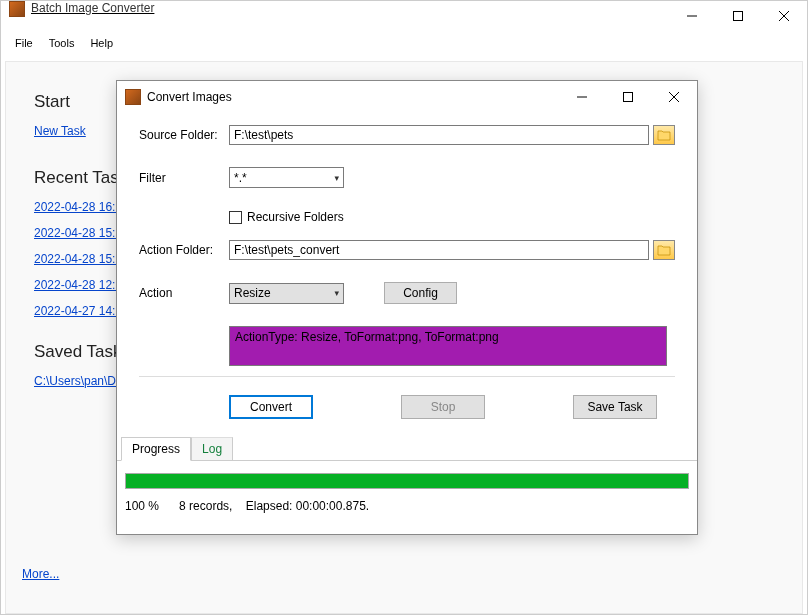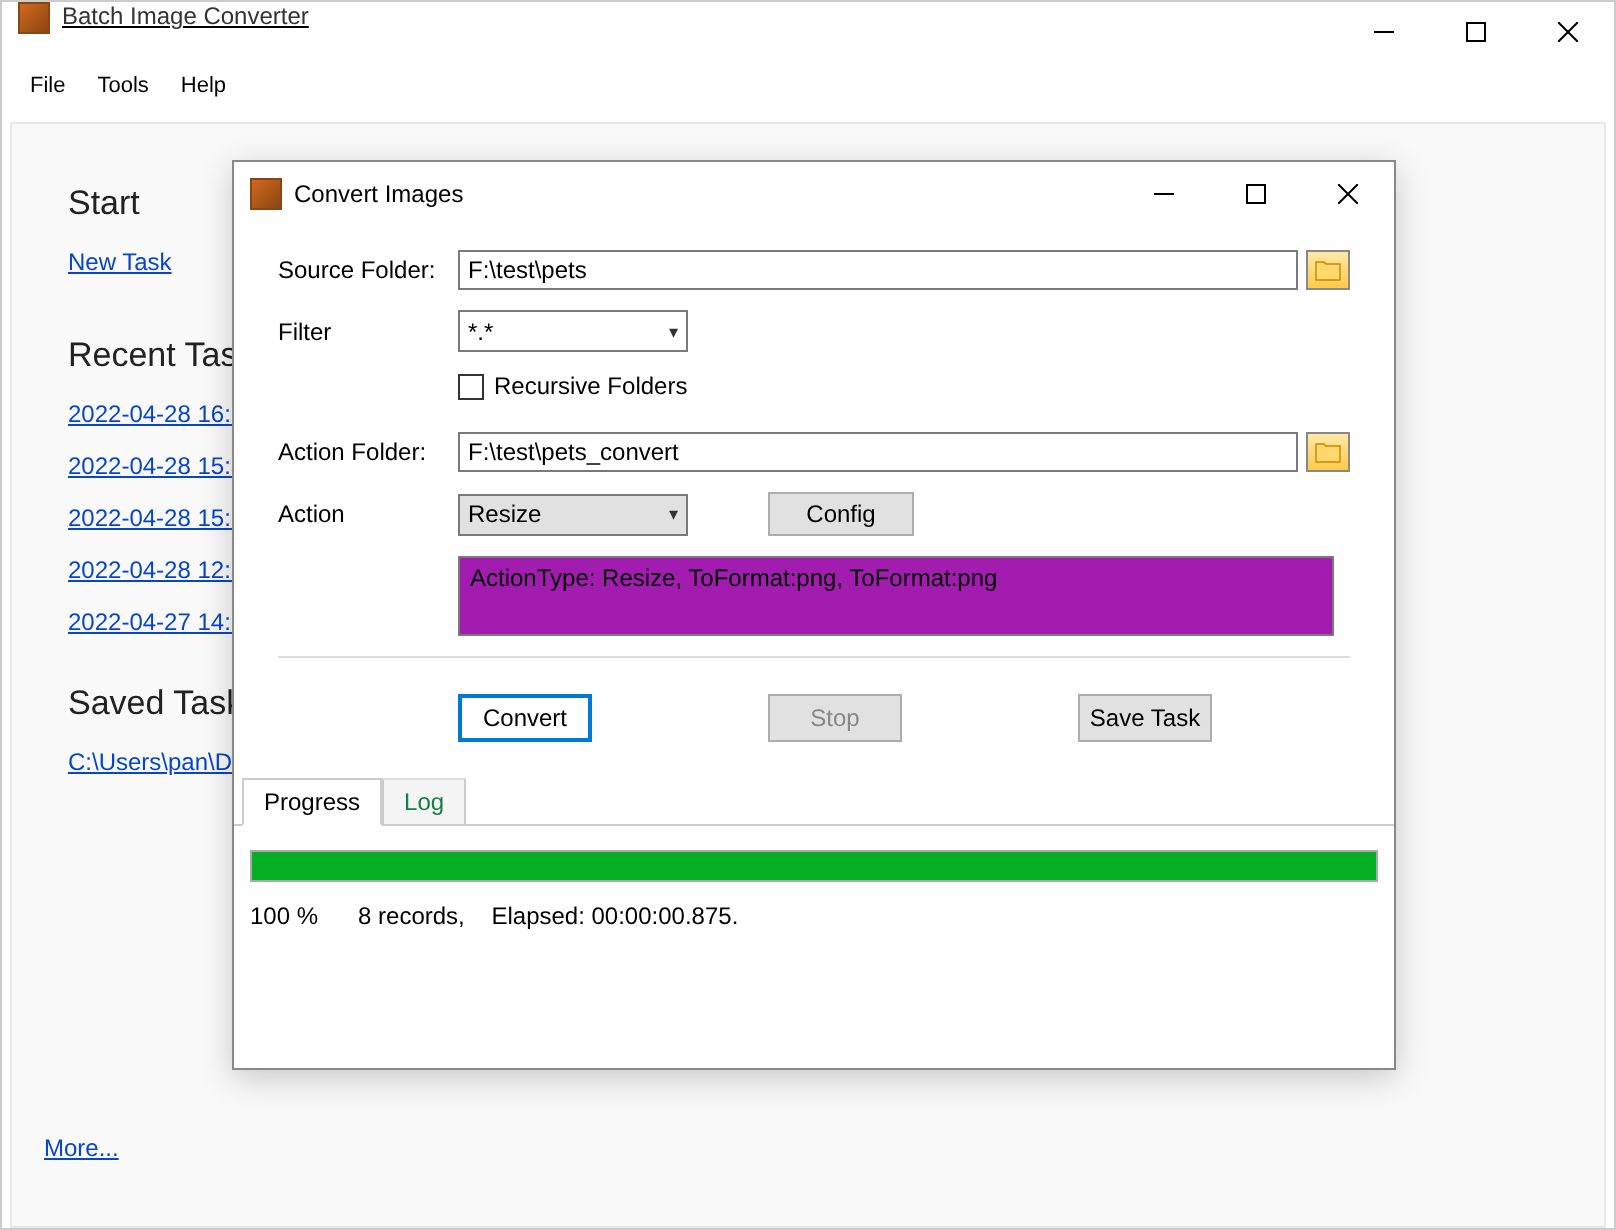--- a/index.html
+++ b/index.html
@@ -24,42 +24,42 @@
     
     
     .dialog { position: absolute; left: 116px; top: 80px; width: 582px; height: 455px; background: #fff; border: 1px solid #888; box-shadow: 0 4px 16px rgba(0,0,0,0.2); z-index: 10; }
     .dlg-titlebar { height: 32px; display: flex; align-items: center; padding: 0 0 0 8px; background: #fff; }
     .dlg-title { font-size: 12px; color: #000; flex: 1; }
     .dlg-controls { display: flex; }
     .dlg-btn { width: 46px; height: 30px; display: flex; align-items: center; justify-content: center; }
     
     .dlg-body { padding: 12px 22px 8px; }
     
-    .form-row { display: flex; align-items: center; margin-bottom: 10px; }
+    .form-row { display: flex; align-items: center; margin-bottom: 22px; }
     .form-label { width: 90px; font-size: 12px; color: #000; }
     .text-input { flex: 1; height: 20px; border: 1px solid #7a7a7a; padding: 0 4px; font-size: 12px; background: #fff; }
     .browse-btn { width: 22px; height: 20px; margin-left: 4px; border: 1px solid #888; background: linear-gradient(#ffe9a8, #ffc94a); display: flex; align-items: center; justify-content: center; }
     .browse-btn svg { width: 14px; height: 12px; }
     
     .combo { width: 115px; height: 21px; border: 1px solid #7a7a7a; background: #fff; font-size: 12px; padding: 0 4px; display: flex; align-items: center; justify-content: space-between; }
     .combo-gray { background: #e1e1e1; }
     .combo-arrow { font-size: 9px; color: #333; }
     
     .checkbox-row { display: flex; align-items: center; margin-left: 90px; margin-bottom: 16px; }
     .checkbox { width: 13px; height: 13px; border: 1px solid #333; margin-right: 5px; }
     .checkbox-label { font-size: 12px; }
     
     .action-btn { width: 73px; height: 22px; border: 1px solid #adadad; background: #e1e1e1; font-size: 12px; margin-left: 40px; text-align: center; line-height: 20px; }
     
     .desc-box { margin-left: 90px; width: 438px; height: 40px; border: 1px solid #7a7a7a; padding: 3px 5px; font-size: 12px; background: #a21caf; margin-bottom: 10px; }
     
     .hr { margin-left: 0px; border: none; border-top: 1px solid #ddd; margin-bottom: 18px; }
     
     .btn-row { display: flex; gap: 88px; margin-left: 90px; margin-bottom: 18px; }
-    .main-btn { width: 67px; height: 24px; border: 1px solid #adadad; background: #e1e1e1; font-size: 12px; text-align: center; line-height: 22px; }
+    .main-btn { width: 84px; height: 24px; border: 1px solid #adadad; background: #e1e1e1; font-size: 12px; text-align: center; line-height: 22px; }
     .main-btn.primary { border: 2px solid #0078d7; background: #fff; line-height: 20px; }
     .main-btn.disabled { color: #888; }
     
     .tabs { display: flex; border-bottom: 1px solid #ccc; margin: 0 -22px; padding: 0 4px; }
     .tab { padding: 4px 10px; font-size: 12px; border: 1px solid #ccc; border-bottom: 1px solid #fff; margin-bottom: -1px; background: #fff; margin-right: 0px; }
     .tab.inactive { background: #f4f4f4; border-bottom: 1px solid #ccc; color: #15803d; border-top-color: #ddd; }
     
     .progress-area { padding: 12px 0 0; margin: 0 -22px; padding-left: 8px; padding-right: 8px; }
     .progress-bar { width: 100%; height: 16px; border: 1px solid #aaa; background: #e6e6e6; margin-bottom: 10px; }
     .progress-fill { width: 100%; height: 100%; background: #06b025; }

